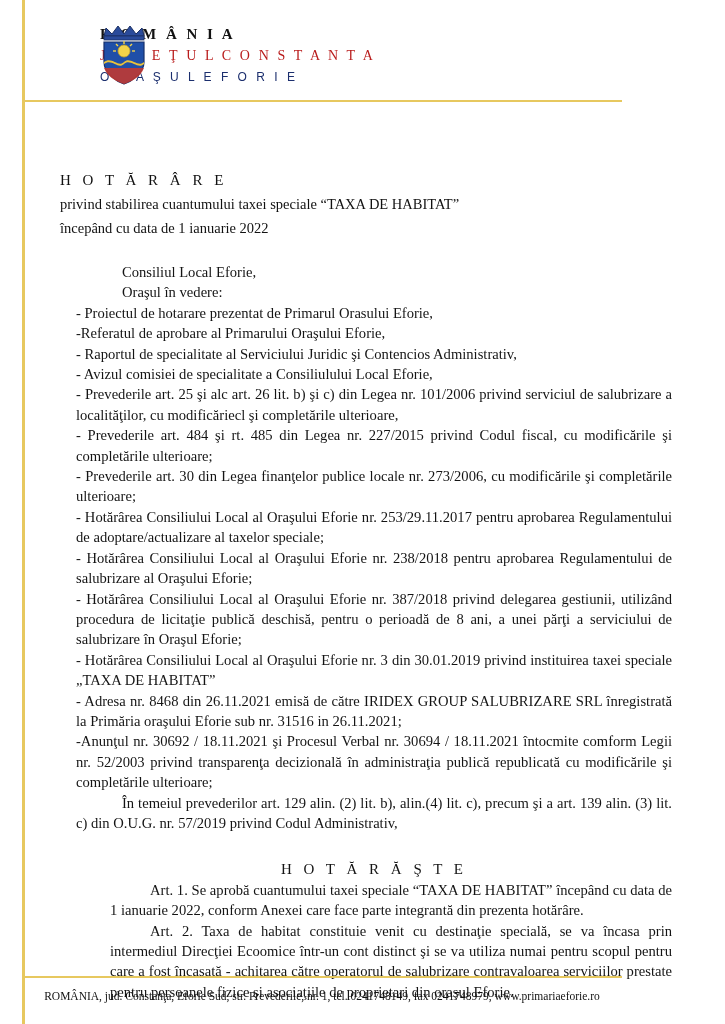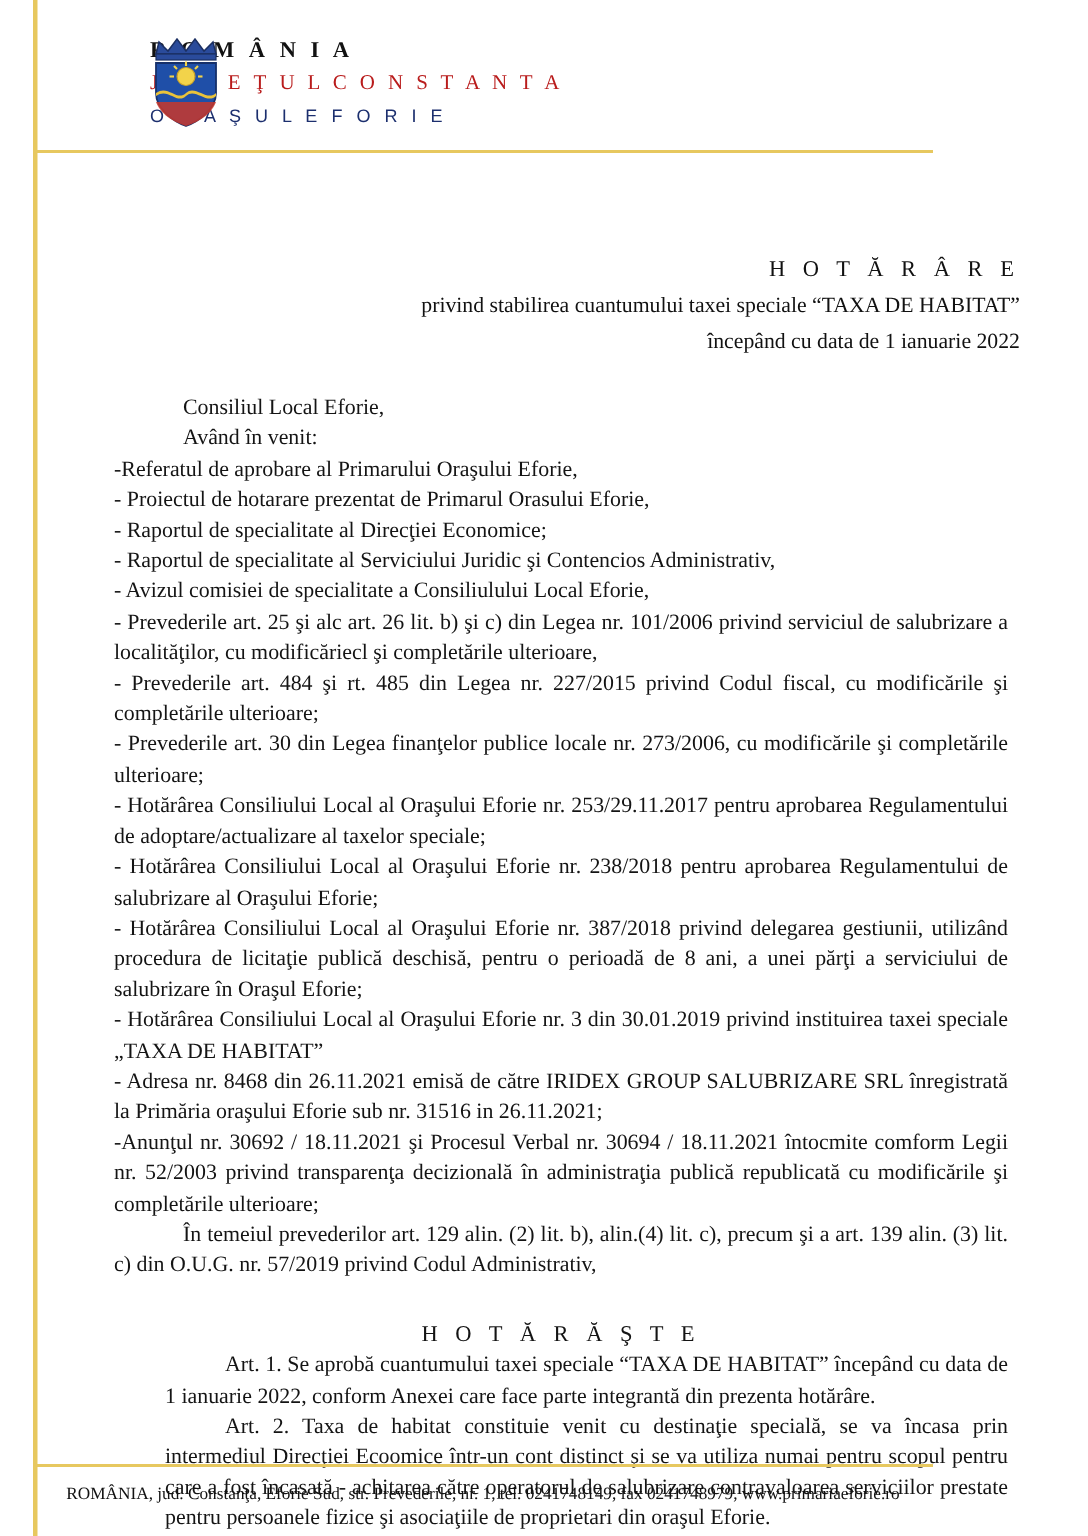--- a/index.html
+++ b/index.html
@@ -79,21 +79,21 @@
     left: -38px;
     top: 100px;
     width: 600px;
     height: 2px;
     background: #e7c85f;
   }
 
   
   .title-block {
     margin-top: 58px;
-    text-align: right;
+    text-align: left;
   }
   .doc-title {
     font-size: 15px;
     letter-spacing: 4px;
     color: #111;
     line-height: 24px;
   }
   .doc-sub1, .doc-sub2 {
     font-size: 14.5px;
     color: #111;
@@ -189,25 +189,24 @@
     </div>
 
     <div class="title-block">
       <div class="doc-title">H O T Ă R Â R E</div>
       <div class="doc-sub1">privind stabilirea cuantumului taxei speciale “TAXA DE HABITAT”</div>
       <div class="doc-sub2">începând cu data de 1 ianuarie 2022</div>
     </div>
 
     <div class="body-text">
       <p class="indent">Consiliul Local Eforie,</p>
-      <p class="indent">Având în venit:</p>
-
+      <p class="indent">Oraşul în vedere:</p>
+
+      <p>- Proiectul de hotarare prezentat de Primarul Orasului Eforie,</p>
       <p>-Referatul de aprobare al Primarului Oraşului Eforie,</p>
-      <p>- Proiectul de hotarare prezentat de Primarul Orasului Eforie,</p>
-      <p>- Raportul de specialitate al Direcţiei Economice;</p>
       <p>- Raportul de specialitate al Serviciului Juridic şi Contencios Administrativ,</p>
       <p>- Avizul comisiei de specialitate a Consiliulului Local Eforie,</p>
       <p>- Prevederile art. 25 şi alc art. 26 lit. b) şi c) din Legea nr. 101/2006 privind serviciul de salubrizare a localităţilor, cu modificăriecl şi completările ulterioare,</p>
       <p>- Prevederile art. 484 şi rt. 485 din Legea nr. 227/2015 privind Codul fiscal, cu modificările şi completările ulterioare;</p>
       <p>- Prevederile art. 30 din Legea finanţelor publice locale nr. 273/2006, cu modificările şi completările ulterioare;</p>
       <p>- Hotărârea Consiliului Local al Oraşului Eforie nr. 253/29.11.2017 pentru aprobarea Regulamentului de adoptare/actualizare al taxelor speciale;</p>
       <p>- Hotărârea Consiliului Local al Oraşului Eforie nr. 238/2018 pentru aprobarea Regulamentului de salubrizare al Oraşului Eforie;</p>
       <p>- Hotărârea Consiliului Local al Oraşului Eforie nr.  387/2018 privind delegarea gestiunii, utilizând procedura de licitaţie publică deschisă, pentru o perioadă de 8 ani, a unei părţi a serviciului de salubrizare în Oraşul Eforie;</p>
       <p>- Hotărârea Consiliului Local al Oraşului Eforie nr. 3 din 30.01.2019 privind instituirea taxei speciale „TAXA DE HABITAT”</p>
       <p>- Adresa nr. 8468 din 26.11.2021 emisă de către IRIDEX GROUP SALUBRIZARE SRL înregistrată la Primăria oraşului Eforie sub nr. 31516 in 26.11.2021;</p>

